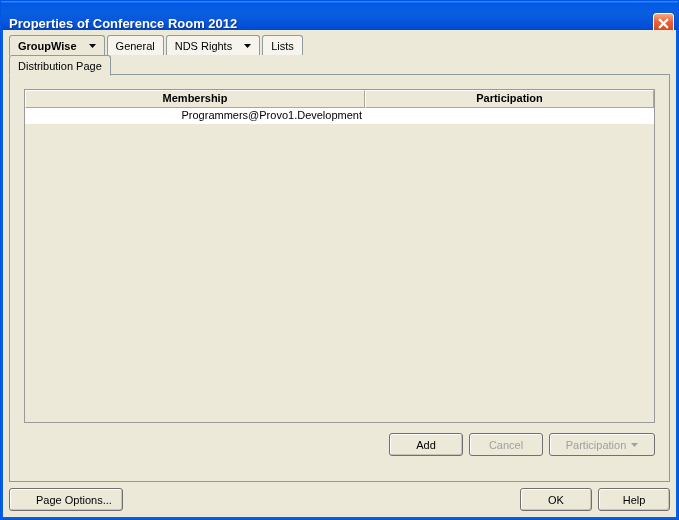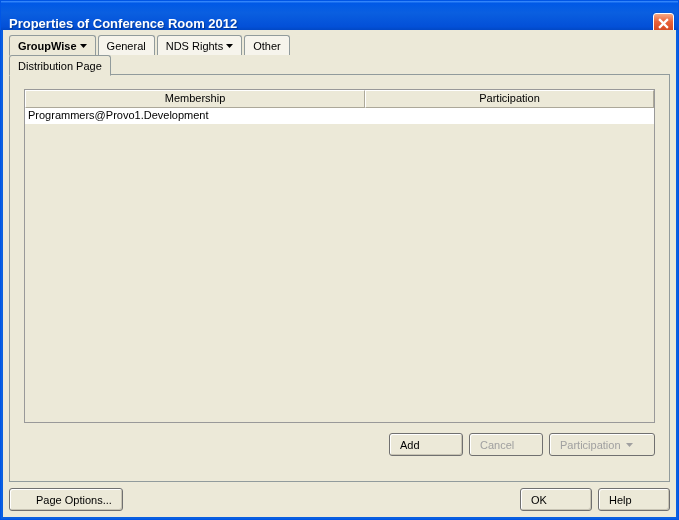--- a/index.html
+++ b/index.html
@@ -51,21 +51,21 @@
   }
   .tabrows { margin-bottom: 0; }
   .tabrow { display: flex; height: 20px; }
   .tab {
     border: 1px solid #919b9c;
     border-bottom: none;
     background: #f6f4ec;
     padding: 2px 8px 2px 8px;
     margin-right: 2px;
     border-radius: 3px 3px 0 0;
-    display: flex; align-items: center; gap: 3px;
+    display: flex; align-items: center; gap: 12px;
     cursor: default;
     font-size: 11px;
     color: #000;
     position: relative;
   }
   .tab.active {
     background: #ece9d8;
     font-weight: bold;
     z-index: 2;
     border-bottom: 1px solid #ece9d8;
@@ -102,33 +102,35 @@
     height: 18px;
   }
   .th {
     background: #ece9d8;
     border: 1px solid;
     border-color: #fff #aca899 #aca899 #fff;
     text-align: center;
     font-size: 11px;
     line-height: 15px;
     overflow: hidden;
+    font-weight: bold;
   }
   .th.col1 { width: 340px; }
   .th.col2 { flex: 1; }
   .tbody {
     flex: 1;
     background: #ece9d8;
     overflow: auto;
   }
   .trow {
     display: flex;
     background: #fff;
     height: 16px;
     font-size: 11px;
+    text-align: right;
   }
   .td { padding: 1px 3px; overflow: hidden; white-space: nowrap; }
   .td.col1 { width: 340px; }
   .td.col2 { flex: 1; }
   .row-actions {
     display: flex;
     justify-content: flex-end;
     gap: 6px;
     margin-top: 10px;
   }
@@ -138,21 +140,21 @@
     border: 1px solid #707070;
     background: #ece9d8;
     border-radius: 3px;
     box-shadow: inset 1px 1px 0 #fff, inset -1px -1px 0 #c8c4b4;
     font-size: 11px;
     font-family: inherit;
     padding: 0 10px;
     cursor: default;
     display: inline-flex;
     align-items: center;
-    justify-content: flex-start;
+    justify-content: center;
     gap: 5px;
     color: #000;
   }
   .btn.disabled {
     color: #a0a0a0;
     box-shadow: inset 1px 1px 0 #fff;
   }
   .btn .dd { width: 7px; height: 4px; }
   .bottom-bar {
     display: flex;
@@ -189,21 +191,21 @@
         <div class="tab">
           <span>General</span>
         </div>
         <div class="tab">
           <span>NDS Rights</span>
           <svg class="dd" viewBox="0 0 7 4">
               <path d="M0 0 L7 0 L3.5 4 Z" fill="#000"></path>
             </svg>
         </div>
         <div class="tab">
-          <span>Other</span>
+          <span>Lists</span>
         </div>
       </div>
       <div class="tabrow tabrow2">
         <div class="tab sub active">
           <span>Distribution Page</span>
         </div>
       </div>
     </div>
 
     <div class="tabpane">

